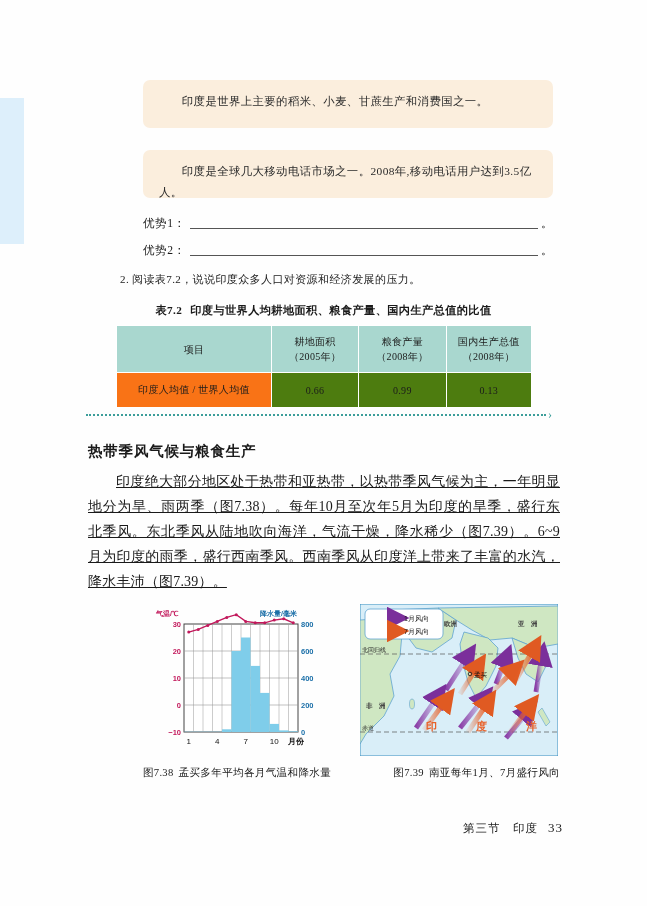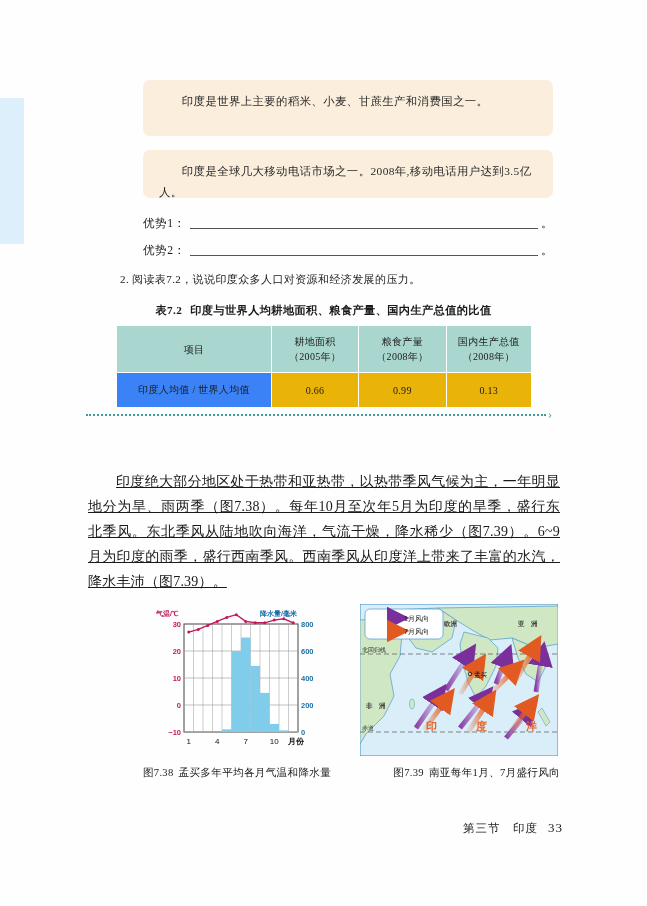--- a/index.html
+++ b/index.html
@@ -40,21 +40,21 @@
     background: #fbeedd;
     border-radius: 7px;
     box-sizing: border-box;
     padding: 11px 16px 10px 16px;
     font-size: 11.4px;
     line-height: 1.85;
     color: #2a2a2a;
     letter-spacing: 0.4px;
   }
   .tipbox p { margin: 0; text-indent: 2em; }
-  #tip1 { left: 143px; top: 80px; width: 410px; height: 56px; }
+  #tip1 { left: 143px; top: 80px; width: 410px; height: 48px; }
   #tip2 { left: 143px; top: 150px; width: 410px; height: 48px; }
 
   
   .blank-row {
     position: absolute;
     left: 143px;
     width: 410px;
     font-size: 11.6px;
     display: flex;
     align-items: flex-end;
@@ -111,25 +111,25 @@
     font-weight: normal;
   }
   table.data-table thead th {
     background: #a9d7cf;
     height: 40px;
     padding: 3px 2px;
     line-height: 1.5;
     color: #1b1b1b;
   }
   table.data-table tbody td {
-    background: #eab308;
+    background: #4d7c0f;
     height: 32px;
     color: #1b1b1b;
   }
-  table.data-table tbody td.rowhead { background: #3b82f6; }
+  table.data-table tbody td.rowhead { background: #f97316; }
   .thline1 { display: block; }
   .thline2 { display: block; }
 
   
   .divider {
     position: absolute;
     left: 86px;
     top: 414px;
     width: 460px;
     height: 2px;
@@ -262,20 +262,21 @@
           <td>0.66</td>
           <td>0.99</td>
           <td>0.13</td>
         </tr>
       </tbody>
     </table>
 
     <div class="divider"></div>
     <div class="divider-chevron">›</div>
 
+    <div class="section-heading">热带季风气候与粮食生产</div>
 
     <div class="body-text">印度绝大部分地区处于热带和亚热带，以热带季风气候为主，一年明显地分为旱、雨两季（图7.38）。每年10月至次年5月为印度的旱季，盛行东北季风。东北季风从陆地吹向海洋，气流干燥，降水稀少（图7.39）。6~9月为印度的雨季，盛行西南季风。西南季风从印度洋上带来了丰富的水汽，降水丰沛（图7.39）。</div>
 
     <div class="figure" id="fig-climate">
       <svg width="182" height="152" viewBox="0 0 182 152">
 
         <text x="8" y="12" font-size="7" fill="#c2185b" font-weight="bold" font-family="'Liberation Sans', sans-serif">气温/℃</text>
         <text x="112" y="12" font-size="7" fill="#1b6fa8" font-weight="bold" font-family="'Liberation Sans', sans-serif">降水量/毫米</text>
 
         <rect x="36" y="20" width="114" height="108" fill="#ffffff" stroke="#444" stroke-width="1"></rect>

